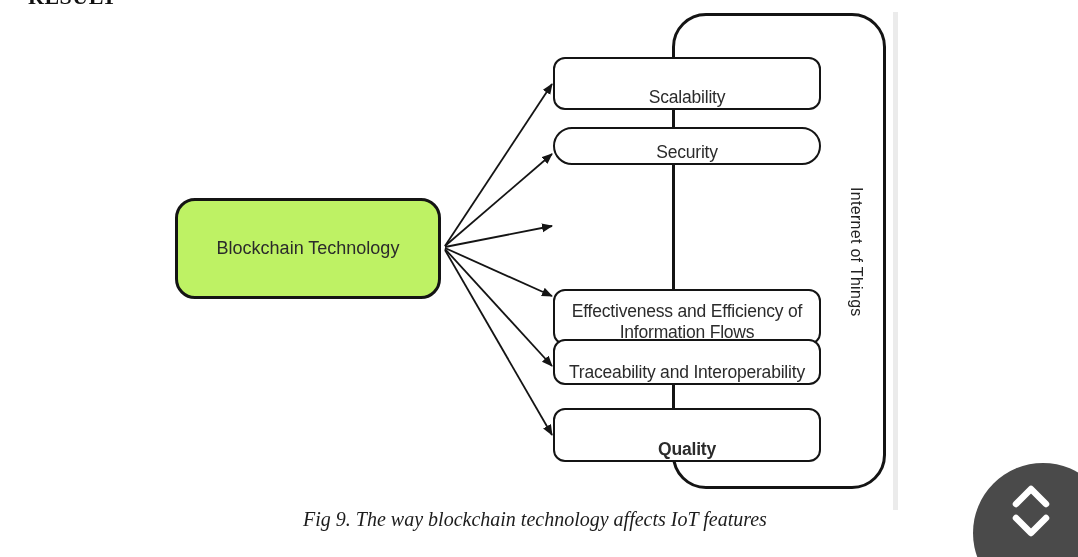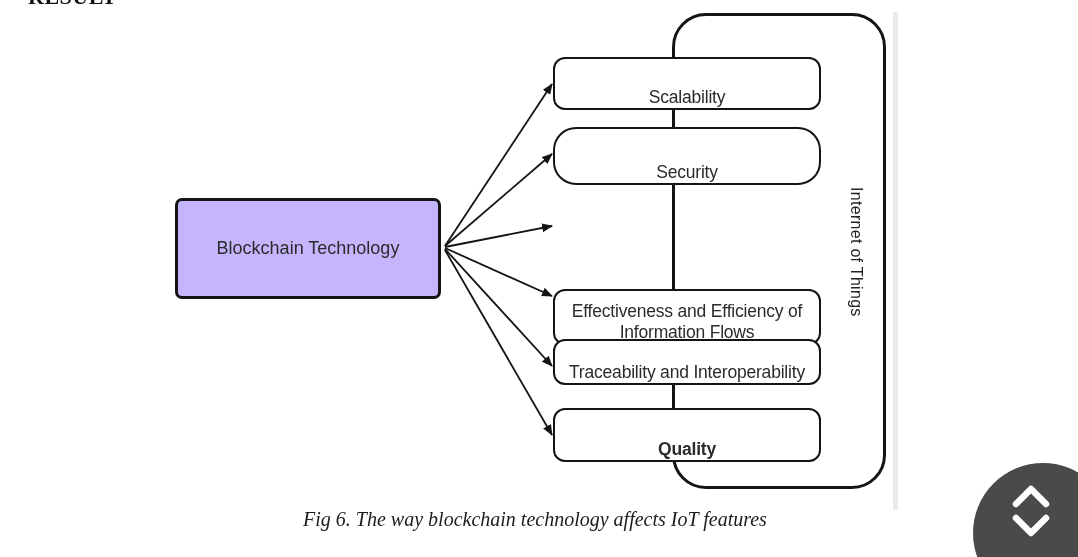--- a/index.html
+++ b/index.html
@@ -20,34 +20,34 @@
     box-sizing:border-box;
   }
   .iot-label{
     position:absolute;left:841px;top:170px;width:24px;height:164px;
     writing-mode:vertical-rl;text-orientation:mixed;text-align:center;
     font-size:16px;color:#222;letter-spacing:0.3px;white-space:nowrap;
   }
   
   .source-box{
     position:absolute;left:175px;top:198px;width:266px;height:101px;
-    border:3px solid #141414;border-radius:7px;background:#c4b5fd;
+    border:3px solid #141414;border-radius:20px;background:#bef264;
     box-sizing:border-box;display:flex;align-items:center;justify-content:center;
     font-size:18px;color:#2b2b2b;
   }
   
   .feature-box{
     position:absolute;left:553px;width:268px;
     border:2.5px solid #141414;border-radius:12px;background:#fff;
     box-sizing:border-box;display:flex;align-items:flex-end;justify-content:center;
     text-align:center;font-size:17.5px;letter-spacing:-0.2px;
     color:#2b2b2b;line-height:21px;padding:0 14px;
   }
   .fb-0{top:57px;height:53px;}
-  .fb-1{top:127px;height:58px;border-radius:23px;}
+  .fb-1{top:127px;height:38px;border-radius:23px;}
   .fb-2{top:198px;height:55px;}
   .fb-3{top:268px;height:56px;margin-top:21px;}
   .fb-4{top:339px;height:46px;}
   .fb-5{top:408px;height:54px;font-weight:bold;}
   .arrows{position:absolute;left:0;top:0;pointer-events:none;}
   
   .caption{
     position:absolute;left:0;top:508px;width:1070px;text-align:center;
     font-family:"Liberation Serif",serif;font-style:italic;
     font-size:20px;color:#1c1c1c;
@@ -103,21 +103,21 @@
     <line x1="445" y1="246" x2="552" y2="84" stroke="#141414" stroke-width="1.8" marker-end="url(#ah)"></line>
     <line x1="445" y1="246" x2="552" y2="154" stroke="#141414" stroke-width="1.8" marker-end="url(#ah)"></line>
     <line x1="445" y1="247" x2="552" y2="226" stroke="#141414" stroke-width="1.8" marker-end="url(#ah)"></line>
     <line x1="445" y1="248" x2="552" y2="296" stroke="#141414" stroke-width="1.8" marker-end="url(#ah)"></line>
     <line x1="445" y1="249" x2="552" y2="366" stroke="#141414" stroke-width="1.8" marker-end="url(#ah)"></line>
     <line x1="445" y1="250" x2="552" y2="435" stroke="#141414" stroke-width="1.8" marker-end="url(#ah)"></line>
   </svg>
 
 </div>
 
-<div class="caption">Fig 6. The way blockchain technology affects IoT features</div>
+<div class="caption">Fig 9. The way blockchain technology affects IoT features</div>
 
 <div class="page-edge-line"></div>
 
 <div class="scroll-widget">
   <svg width="140" height="140" viewBox="0 0 140 140">
     <g>
       <polyline points="43,41 58,26 73,41" fill="none" stroke="#ffffff" stroke-width="6.5" stroke-linecap="round" stroke-linejoin="round"></polyline>
     </g>
     <g>
       <polyline points="43,55 58,70 73,55" fill="none" stroke="#ffffff" stroke-width="6.5" stroke-linecap="round" stroke-linejoin="round"></polyline>

